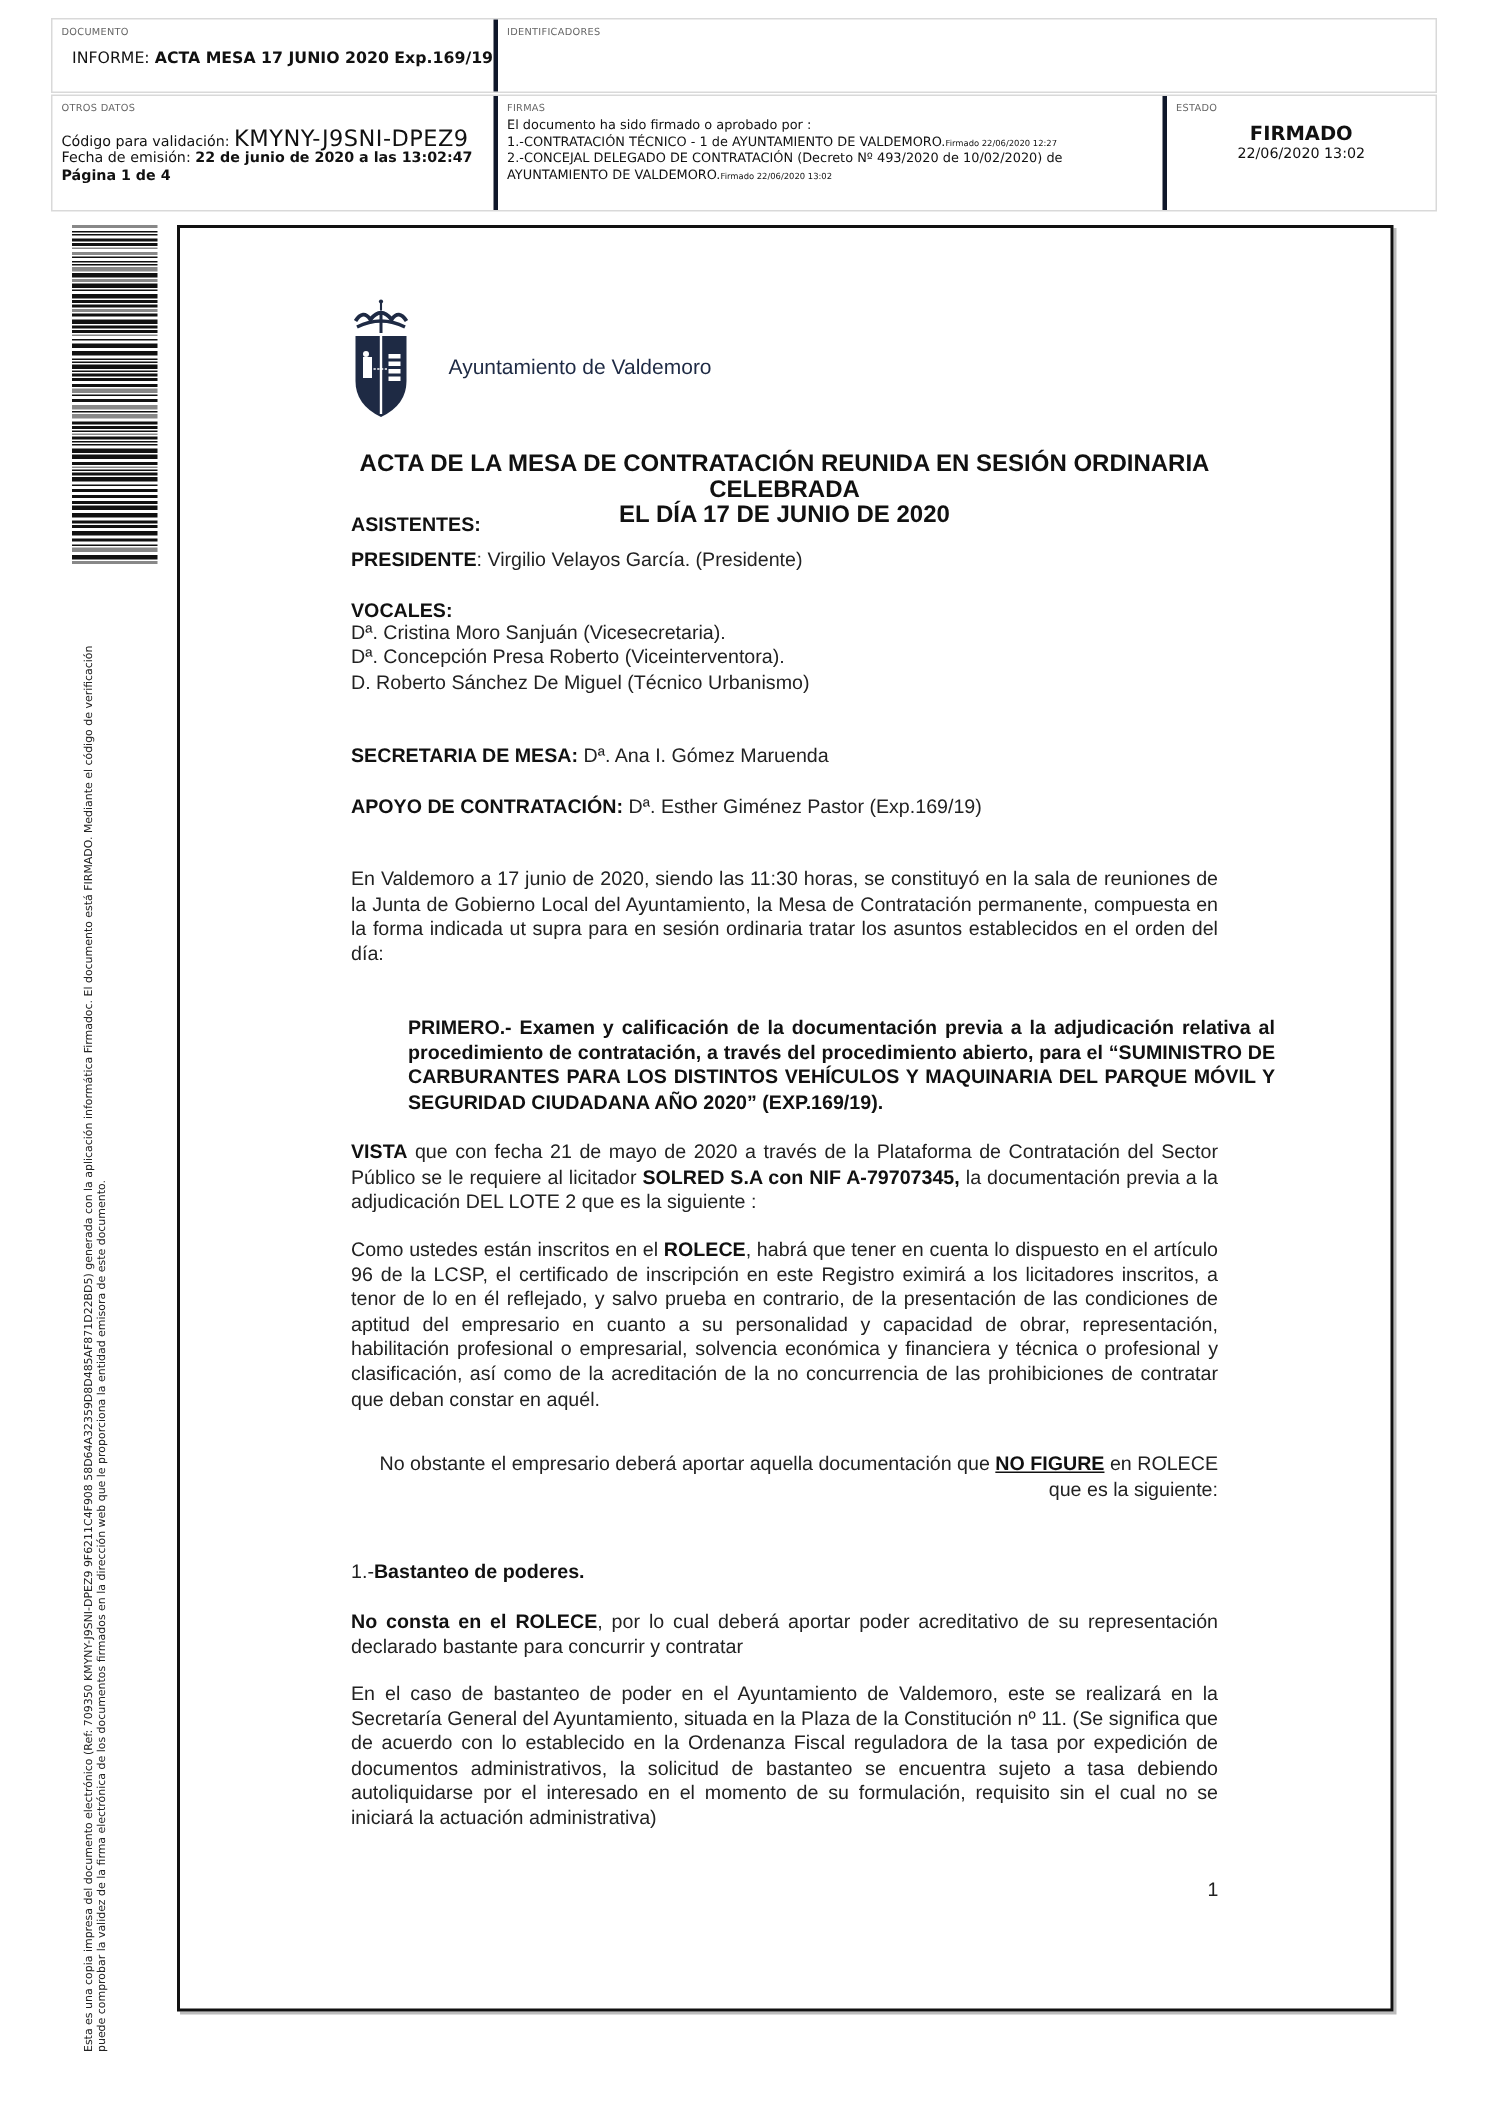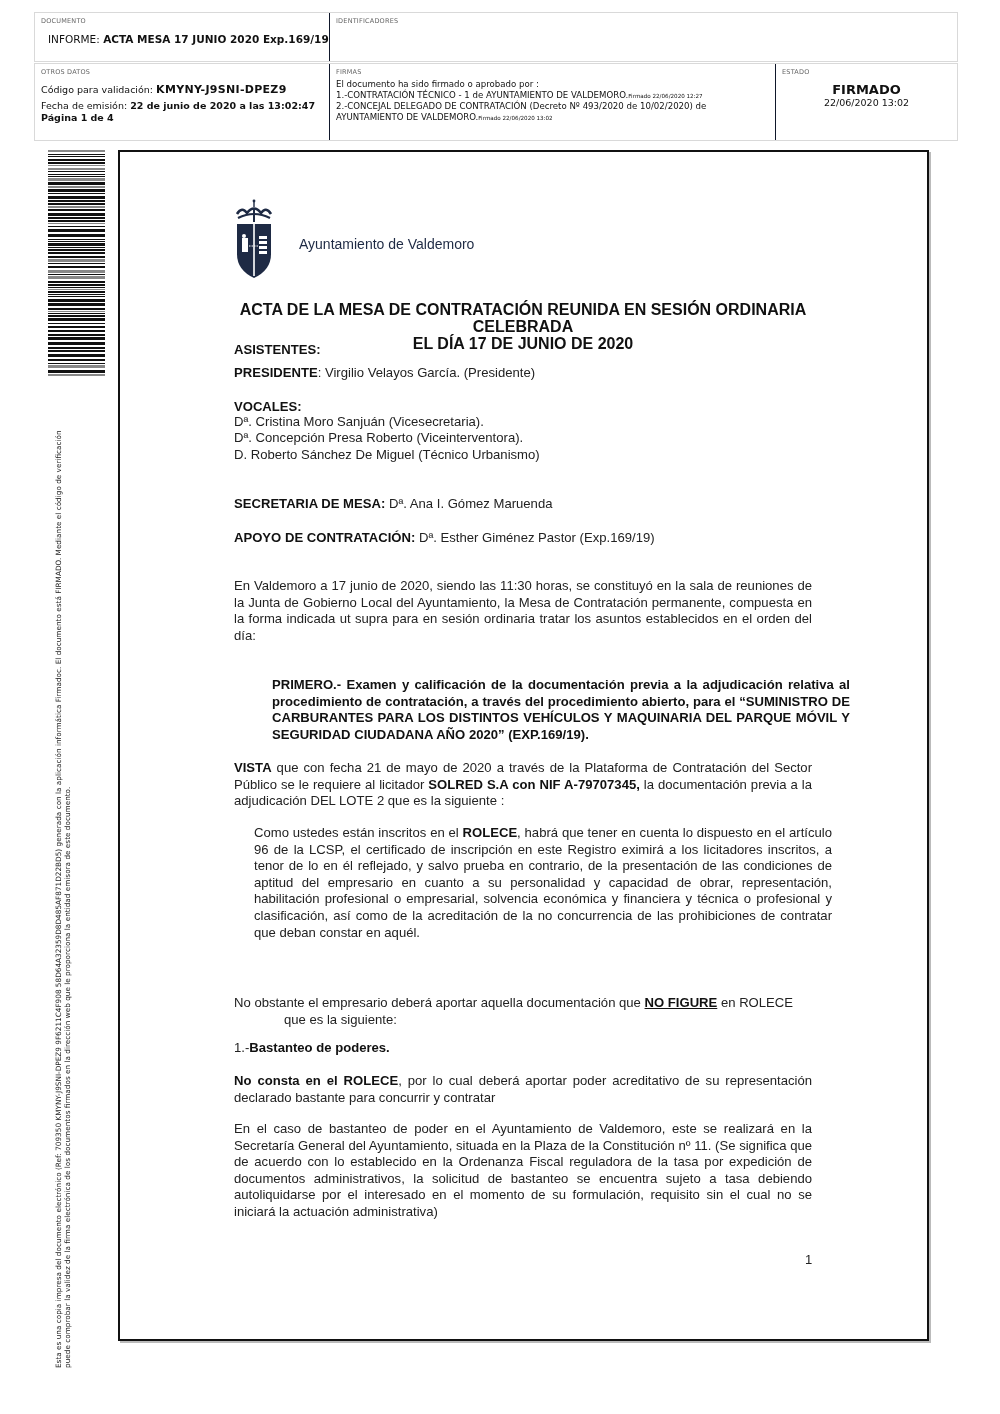--- a/index.html
+++ b/index.html
@@ -3,27 +3,27 @@
   <meta charset="utf-8">
   <style>
     html, body { margin: 0; padding: 0; background: #ffffff; }
     body { width: 1000px; height: 1414px; position: relative; overflow: hidden; font-family: "DejaVu Sans", sans-serif; color: #111; }
 
     
     .hdr { position: absolute; left: 34px; width: 924px; border: 1px solid #d9d9d9; box-sizing: border-box; background: #fff; }
     .hdr-row1 { top: 12px; height: 50px; }
     .hdr-row2 { top: 63px; height: 78px; }
     .cell { position: absolute; top: 0; bottom: 0; box-sizing: border-box; }
-    .cell + .cell { border-left: 1px solid #0f172a; }
+    .cell + .cell { border-left: 3px solid #0f172a; }
     .lbl { position: absolute; left: 6px; top: 4px; font-size: 6.5px; color: #666; letter-spacing: 0.2px; text-transform: uppercase; }
     .doc-title { position: absolute; left: 13px; top: 20px; font-size: 10.5px; color: #111; }
     .doc-title b { font-weight: bold; }
 
     .od-line { position: absolute; left: 6px; font-size: 9.5px; color: #111; white-space: nowrap; }
-    .od-code { font-size: 11px; font-weight: bold; letter-spacing: 0.3px; }
+    .od-code { font-size: 15px; font-weight: normal; letter-spacing: 0.3px; }
 
     .firmas-text { position: absolute; left: 6px; top: 15px; right: 6px; font-size: 8.6px; line-height: 10.6px; color: #111; }
     .firmas-text .small { font-size: 5.6px; }
 
     .estado-main { position: absolute; left: 0; right: 0; top: 18px; text-align: center; font-size: 13px; font-weight: bold; }
     .estado-date { position: absolute; left: 0; right: 0; top: 33px; text-align: center; font-size: 9.5px; }
 
     
     .barcode { position: absolute; left: 48px; top: 150px; width: 57px; height: 225px; }
     .barcode div { position: absolute; left: 0; right: 0; background: #111; }
@@ -211,25 +211,25 @@
 <div class="content just" style="top:578px;">En Valdemoro  a 17  junio  de 2020, siendo las 11:30 horas, se constituyó en la sala de reuniones de la Junta de Gobierno Local del Ayuntamiento, la Mesa de Contratación permanente, compuesta en la forma indicada ut supra para en sesión ordinaria tratar los asuntos establecidos en el orden del día:</div>
 
 <div class="content just" style="top:677px;margin-left:38px;">
   <span class="b">PRIMERO.- Examen y calificación de la documentación previa a la adjudicación relativa al procedimiento de contratación, a través del procedimiento abierto, para el “SUMINISTRO DE CARBURANTES PARA LOS DISTINTOS VEHÍCULOS Y MAQUINARIA DEL PARQUE MÓVIL Y SEGURIDAD CIUDADANA AÑO 2020”</span><span class="b"> (EXP.169/19).</span>
 </div>
 
 <div class="content just" style="top:760px;">
   <span class="b">VISTA</span><span>  que con fecha 21 de mayo de 2020  a través de la Plataforma de Contratación del Sector Público se le requiere al licitador </span><span class="b">SOLRED S.A con NIF A-79707345,</span><span> la documentación previa a la adjudicación DEL LOTE 2  que es la siguiente :</span>
 </div>
 
-<div class="content just" style="top:825px;margin-left:20px;">
+<div class="content just" style="top:825px;">
   <span>Como ustedes están inscritos en el </span><span class="b">ROLECE</span><span>, habrá que tener en cuenta lo dispuesto en el artículo 96 de la LCSP, el certificado de inscripción  en este Registro eximirá  a los licitadores inscritos, a tenor de lo en él reflejado, y salvo prueba en contrario, de la presentación de las condiciones de aptitud del empresario en cuanto a su personalidad y capacidad de obrar, representación, habilitación profesional o empresarial, solvencia económica y financiera y técnica o profesional y clasificación, así como de la acreditación de la no concurrencia de las prohibiciones de contratar que deban constar en aquél.</span>
 </div>
 
-<div class="content line" style="top:995px;">
+<div class="content line" style="top:968px;text-align:right;">
   <div><span>No obstante el empresario deberá aportar aquella documentación que </span><span class="b u">NO FIGURE</span><span> en ROLECE</span></div>
   <div style="padding-left:50px;">que es la siguiente:</div>
 </div>
 
 <div class="content line" style="top:1040px;">
   <span>1.-</span><span class="b">Bastanteo de poderes.</span>
 </div>
 
 <div class="content just" style="top:1073px;">
   <span class="b">No consta en el ROLECE</span><span>, por lo cual deberá aportar poder acreditativo de su representación declarado bastante para concurrir y contratar</span>

